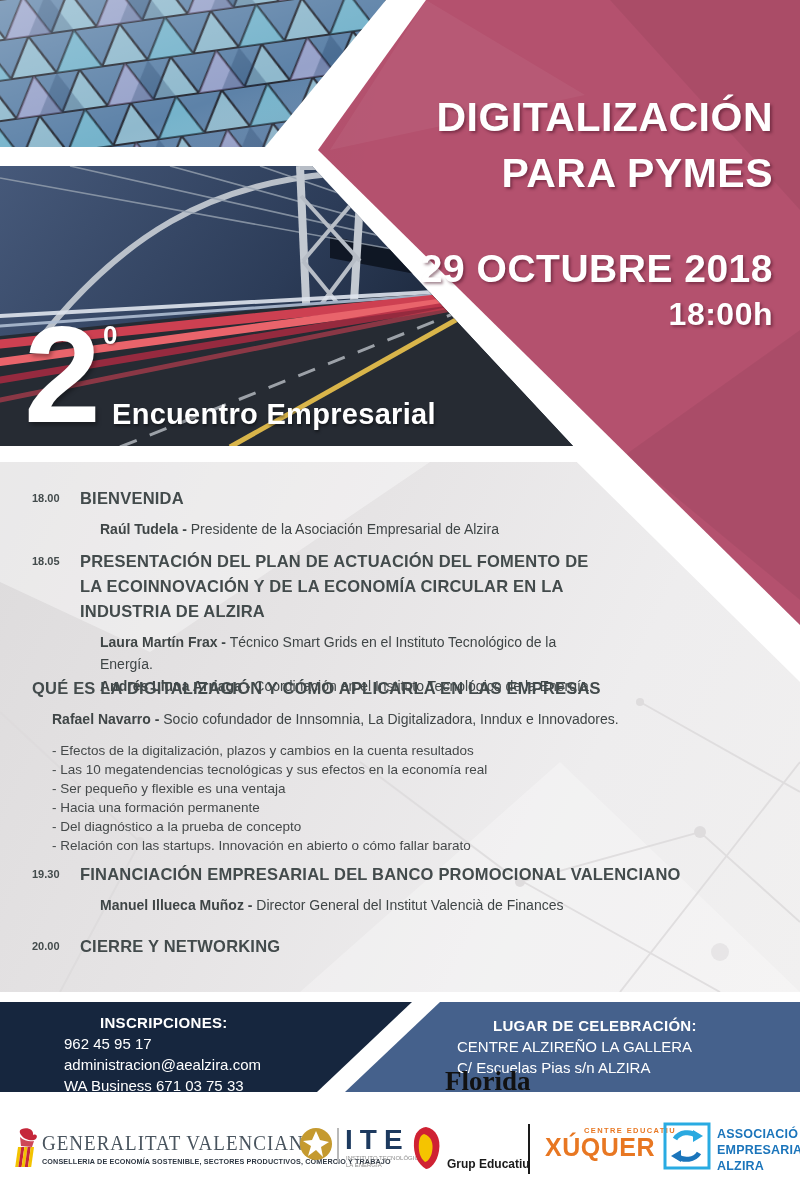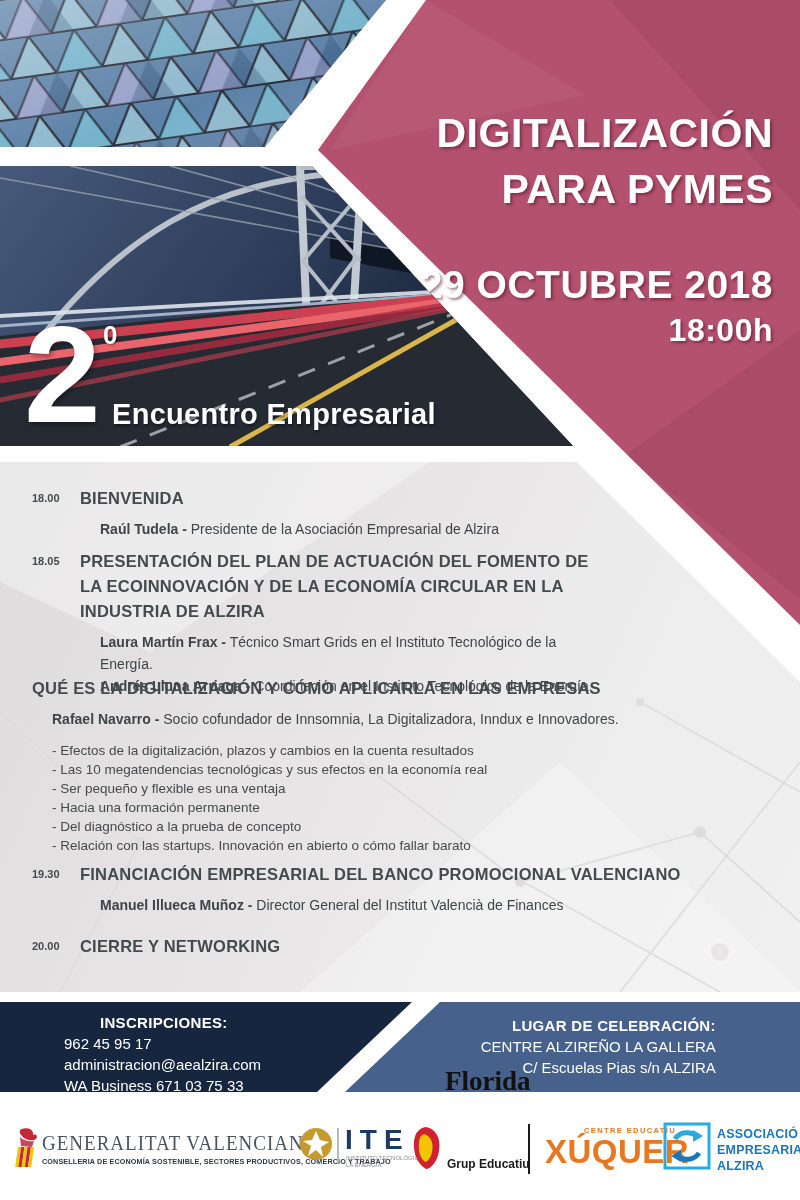--- a/index.html
+++ b/index.html
@@ -21,21 +21,21 @@
     clip-path:polygon(318px 150px,800px 625px,800px 682px,318px 207px);}
   .pink{top:0;left:0;width:800px;height:640px;background:#b4516e;
     clip-path:polygon(426px 0,800px 0,800px 625px,318px 150px);}
   .pink .facet{position:absolute;inset:0;}
   .pf1{background:rgba(0,0,0,.055);clip-path:polygon(610px 0,800px 0,800px 210px);}
   .pf2{background:rgba(0,0,0,.05);clip-path:polygon(800px 330px,625px 455px,800px 600px);}
   .pf3{background:rgba(255,255,255,.05);clip-path:polygon(426px 0,585px 95px,330px 150px);}
   .pf4{background:linear-gradient(100deg,rgba(0,0,0,.06),rgba(0,0,0,0) 45%);}
 
   .title-line{right:27px;color:#fff;font-weight:bold;text-align:right;
-    text-shadow:2px 2px 3px rgba(70,15,35,.5);letter-spacing:.5px;margin-top:16px;}
+    text-shadow:2px 2px 3px rgba(70,15,35,.5);letter-spacing:.5px;}
   .t1{top:94px;font-size:41px;}
   .t2{top:150px;font-size:41px;text-align:right;}
   .tdate{top:247px;font-size:39px;}
   .ttime{top:296px;font-size:32px;}
 
   
   .mosaic{top:0;left:0;width:412px;height:147px;
     clip-path:polygon(0 0,386px 0,265px 147px,0 147px);}
   .bridge{top:166px;left:0;width:590px;height:281px;
     clip-path:polygon(0 0,312px 0,573px 280px,0 280px);}
@@ -58,36 +58,36 @@
 
   
   .bars{top:1002px;left:0;width:800px;height:90px;}
   .bar-dark{position:absolute;inset:0;background:#16263e;
     clip-path:polygon(0 0,412px 0,317px 90px,0 90px);}
   .bar-slate{position:absolute;inset:0;background:#45618c;
     clip-path:polygon(440px 0,800px 0,800px 90px,345px 90px);}
   .bar-text{position:absolute;color:#fff;font-size:15px;line-height:21px;}
   .bar-text .bt-head{font-weight:bold;letter-spacing:.3px;margin-left:36px;}
   .insc{left:64px;top:10px;}
-  .venue{left:476px;top:13px;text-align:right;}
+  .venue{left:457px;top:13px;}
 
   
   .logos{top:1105px;left:0;width:800px;height:95px;background:#fff;}
   .gv-title{position:absolute;left:42px;top:1130px;font-family:"Liberation Serif",serif;
     font-size:19px;color:#49545e;letter-spacing:1px;transform:scaleY(1.15);transform-origin:left top;}
   .gv-sub{position:absolute;left:42px;top:1157px;font-size:7.2px;font-weight:bold;color:#2e3742;letter-spacing:.15px;}
   .ite-abbr{position:absolute;left:345px;top:1124px;font-size:28px;font-weight:bold;color:#1d3a5f;letter-spacing:7px;}
   .ite-sub{position:absolute;left:346px;top:1155px;font-size:6px;color:#8a8a8a;line-height:7px;}
   .ite-divider{position:absolute;left:337px;top:1128px;width:1.5px;height:34px;background:#b9b9b9;}
   .florida-name{position:absolute;left:445px;top:1066px;font-family:"Liberation Serif",serif;
     font-weight:bold;font-size:27px;color:#111;}
   .florida-sub{position:absolute;left:447px;top:1157px;font-size:12px;font-weight:bold;color:#1a1a1a;}
   .logo-divider{position:absolute;left:528px;top:1124px;width:2px;height:50px;background:#1a1a1a;}
   .xq-top{position:absolute;left:584px;top:1126px;font-size:7.5px;font-weight:bold;color:#e87722;letter-spacing:1.4px;}
-  .xq-name{position:absolute;left:545px;top:1133px;font-size:33px;font-weight:bold;color:#e87722;letter-spacing:.5px;}
+  .xq-name{position:absolute;left:545px;top:1133px;font-size:25px;font-weight:bold;color:#e87722;letter-spacing:.5px;}
   .aea-text{position:absolute;left:717px;top:1126px;font-size:12.5px;font-weight:bold;
     color:#1b75bb;line-height:16px;letter-spacing:.2px;}
 </style>
 </head>
 <body>
 
 <div class="abs gray-bg">
   <div class="abs gray-facet1"></div>
   <div class="abs gray-facet2"></div>
   <svg class="abs net-svg" width="800" height="530">

